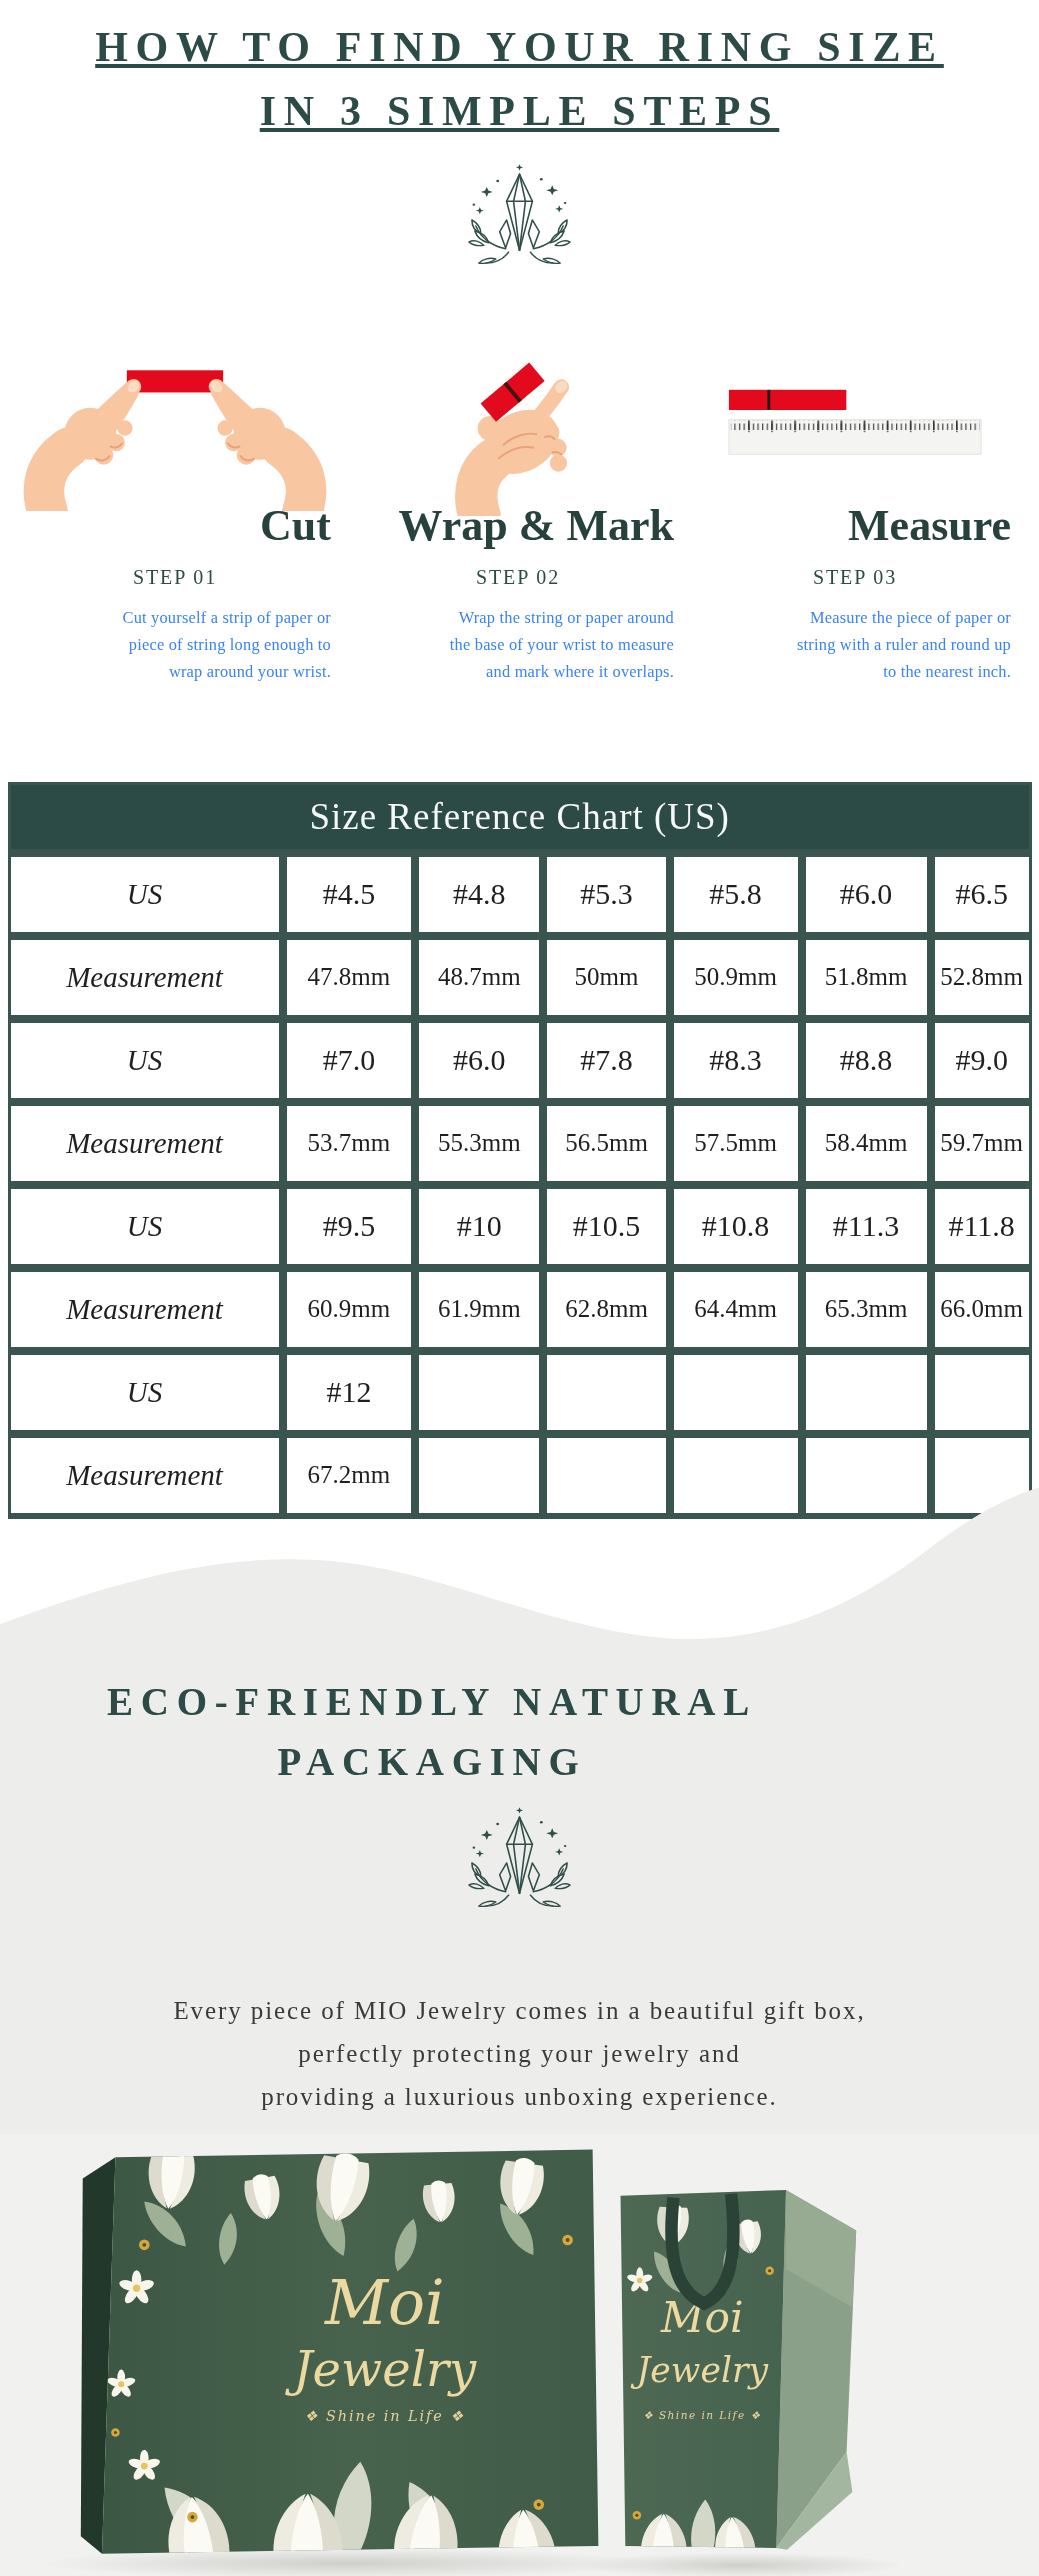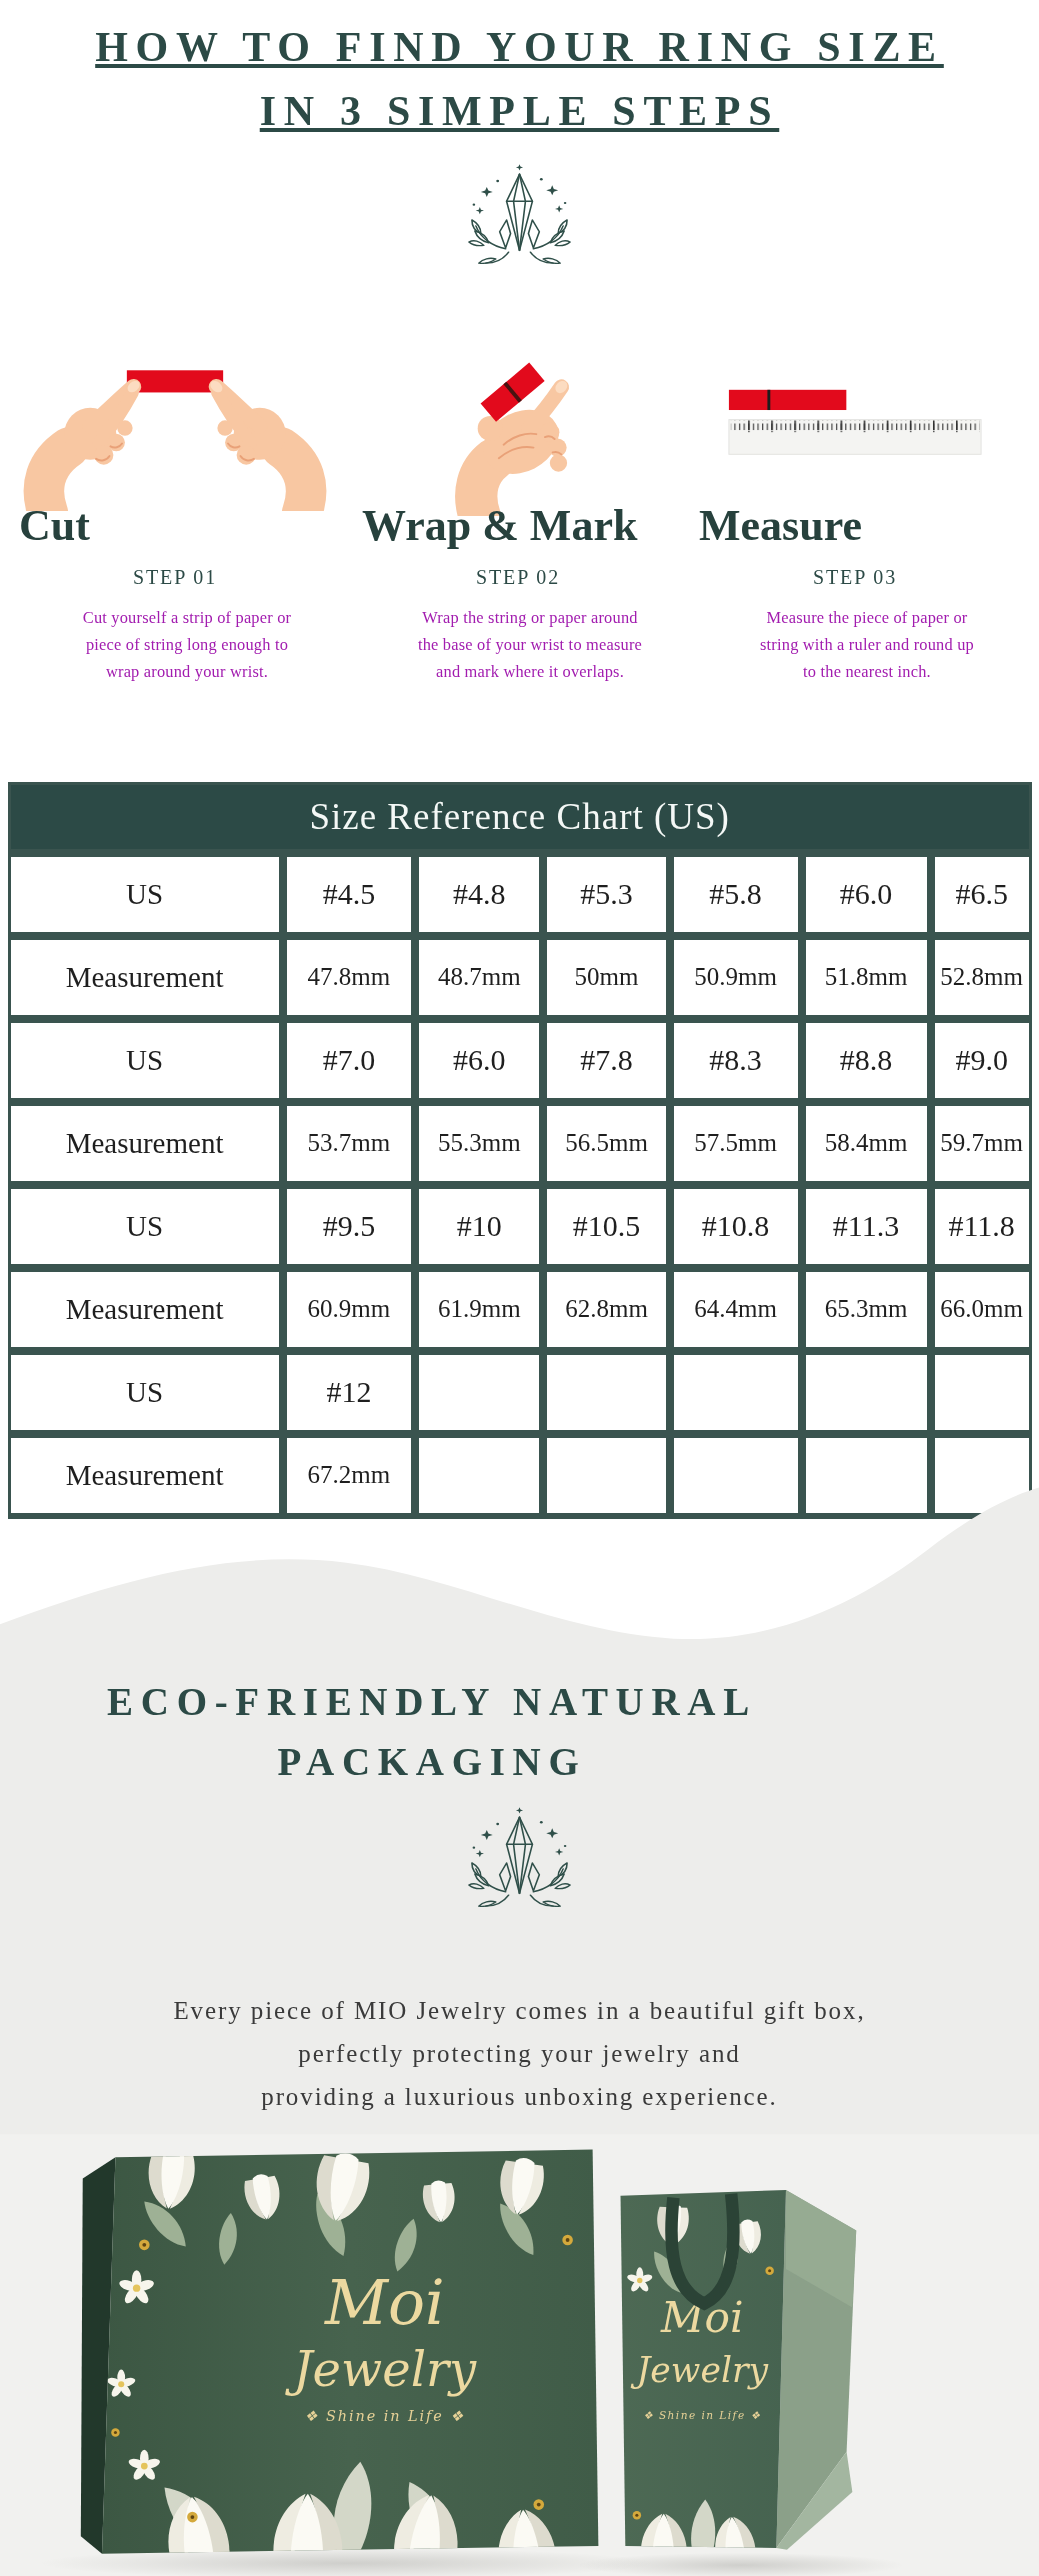--- a/index.html
+++ b/index.html
@@ -13,36 +13,36 @@
   .crystal-1{top:164px;left:460px;}
   .crystal-2{top:1807px;left:460px;}
 
   
   .step{top:335px;width:312px;height:366px;}
   .step-1{left:19px;} .step-2{left:362px;} .step-3{left:699px;text-decoration:underline;}
   .art{position:absolute;}
   .art-cut{top:13.5px;left:0;}
   .art-wrap{top:0px;left:33px;}
   .art-measure{top:50px;left:26px;}
-  .step-title{position:absolute;top:169px;left:0;width:100%;text-align:left;font-size:44px;
+  .step-title{position:absolute;top:169px;left:0;width:100%;text-align:right;font-size:44px;
               font-weight:bold;color:#27413d;line-height:1;}
   .step-label{position:absolute;top:231px;left:0;width:100%;text-align:center;font-size:20px;
               color:#2c4a46;letter-spacing:1.9px;}
-  .step-desc{position:absolute;top:269px;left:12px;width:100%;text-align:center;font-size:16.4px;
-             line-height:27px;color:#a21caf;letter-spacing:0.2px;}
+  .step-desc{position:absolute;top:269px;left:0;width:100%;text-align:right;font-size:16.4px;
+             line-height:27px;color:#3b82f6;letter-spacing:0.2px;}
 
   
   .chart-grid{top:782px;left:7.7px;width:1024px;background:#3a544f;padding:2.9px 2.9px 5.8px 2.9px;
               box-sizing:border-box;display:grid;gap:8px;
               grid-template-columns:290fr 135fr 130fr 128fr 134fr 131fr 102fr;
               grid-template-rows:64px;grid-auto-rows:75px;}
   .chart-grid .th{grid-column:1/-1;background:#2c4a46;color:#f4f8f6;display:flex;align-items:center;
                   justify-content:center;font-size:37px;letter-spacing:1px;}
   .cell{background:#ffffff;display:flex;align-items:center;justify-content:center;}
-  .cell.lbl{font-size:29px;}
+  .cell.lbl{font-size:29px;font-style:italic;}
   .cell.vU{font-size:30px;}
   .cell.vM{font-size:25px;}
 
   
   .wave{top:1443px;left:0;}
   .eco-title{top:1672px;left:0;width:864px;text-align:center;font-size:39px;font-weight:bold;
              color:#2c4a46;letter-spacing:7.7px;line-height:60px;}
   .eco-body{top:1965px;left:0;width:1039px;text-align:center;font-size:25px;line-height:43px;
             letter-spacing:1.9px;color:#3a3a3a;margin-top:24px;}
   .bags{top:2134px;left:0;}

